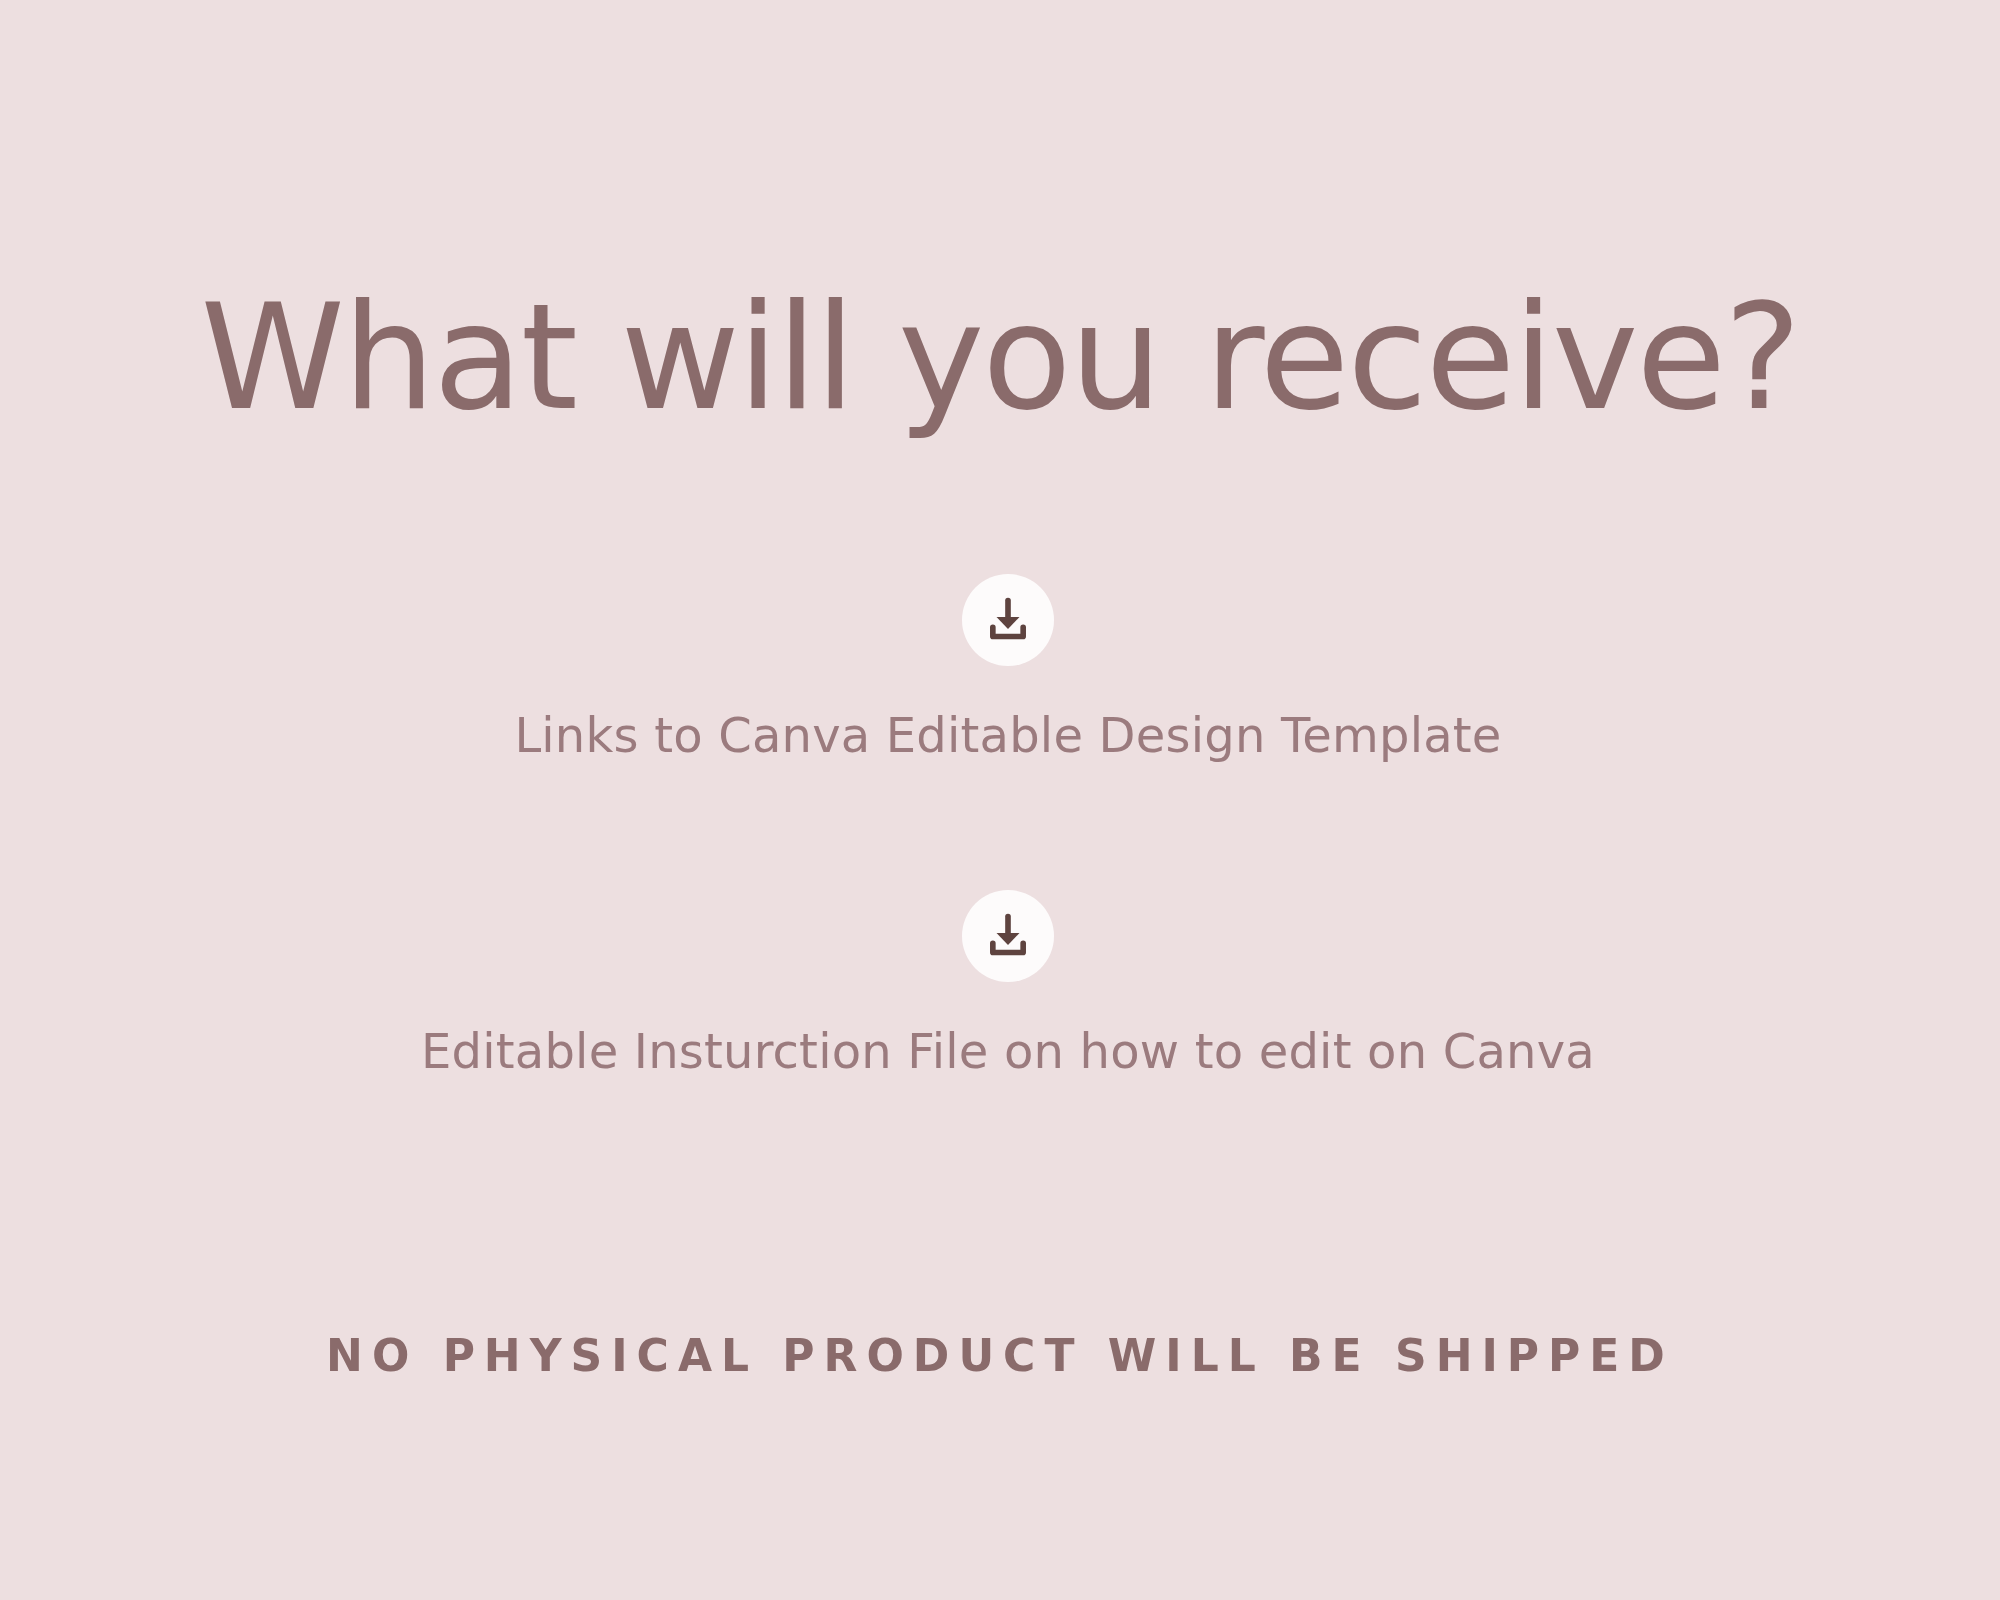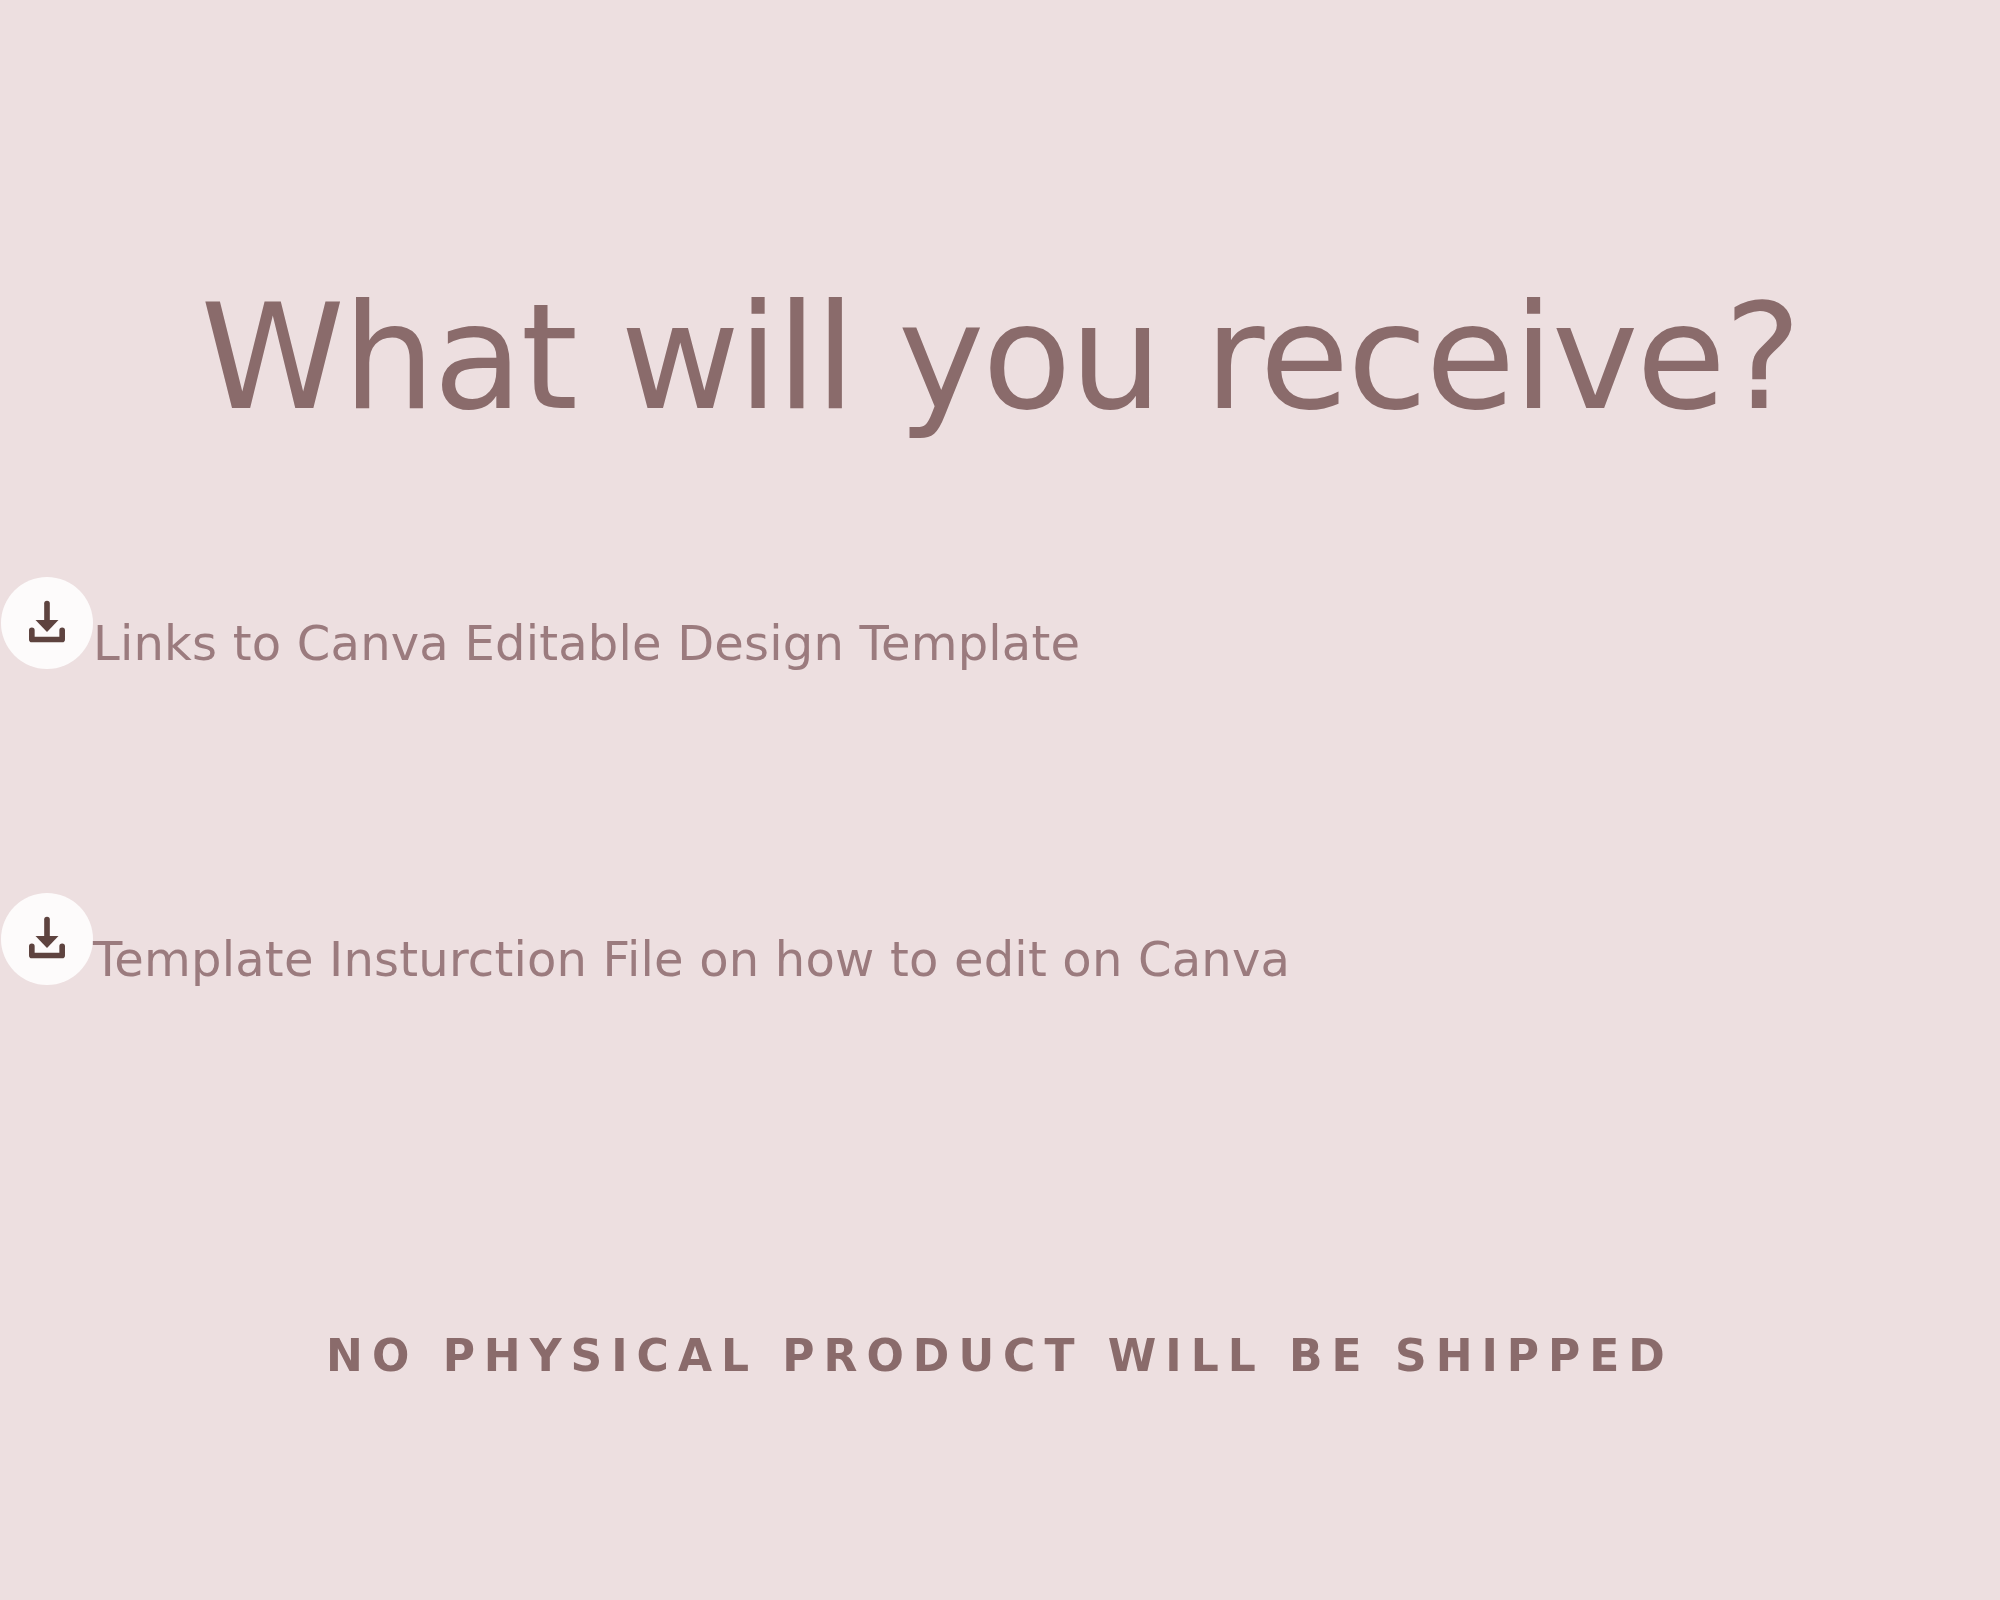--- a/index.html
+++ b/index.html
@@ -38,24 +38,24 @@
     font-size: 146px;
     font-weight: 400;
     line-height: 1.0;
     letter-spacing: -2px;
     white-space: nowrap;
   }
 
   
   .feature {
     position: absolute;
-    left: 1px;
+    left: 16px;
     right: 0;
     display: flex;
-    flex-direction: row;
+    flex-direction: column;
     align-items: center;
   }
   .feature-1 { top: 574px; }
   .feature-2 { top: 890px; }
 
   .icon-circle {
     width: 92px;
     height: 92px;
     border-radius: 50%;
     background: #fdfbfb;
@@ -118,18 +118,18 @@
   </div>
 
   <div class="feature feature-2">
     <div class="icon-circle">
       <svg viewBox="0 0 24 24" aria-hidden="true">
         <path d="M12 3 L12 13.2" stroke="#5e433f" stroke-width="2.6" stroke-linecap="round" fill="none"></path>
         <path d="M6.7 10.6 L12 16.2 L17.3 10.6 Z" fill="#5e433f"></path>
         <path d="M5 15.4 L5 19.6 L19 19.6 L19 15.4" stroke="#5e433f" stroke-width="2.6" stroke-linecap="round" stroke-linejoin="round" fill="none"></path>
       </svg>
     </div>
-    <div class="feature-label">Template Insturction File on how to edit on Canva</div>
+    <div class="feature-label">Editable Insturction File on how to edit on Canva</div>
   </div>
 
   <div class="footer-note">NO PHYSICAL PRODUCT WILL BE SHIPPED</div>
 
 </div>
 
 </body></html>

